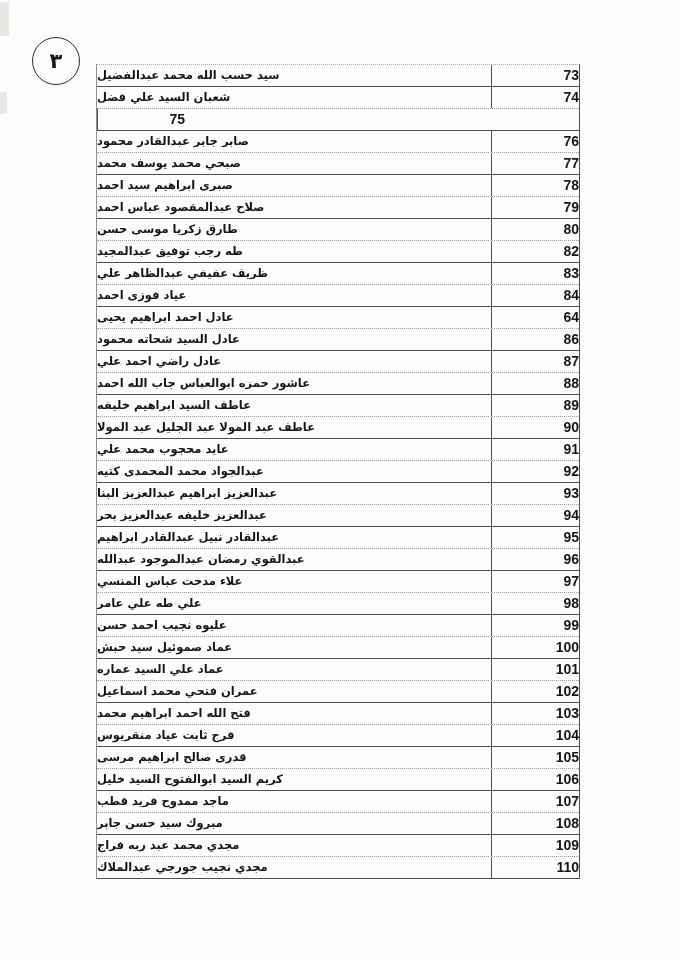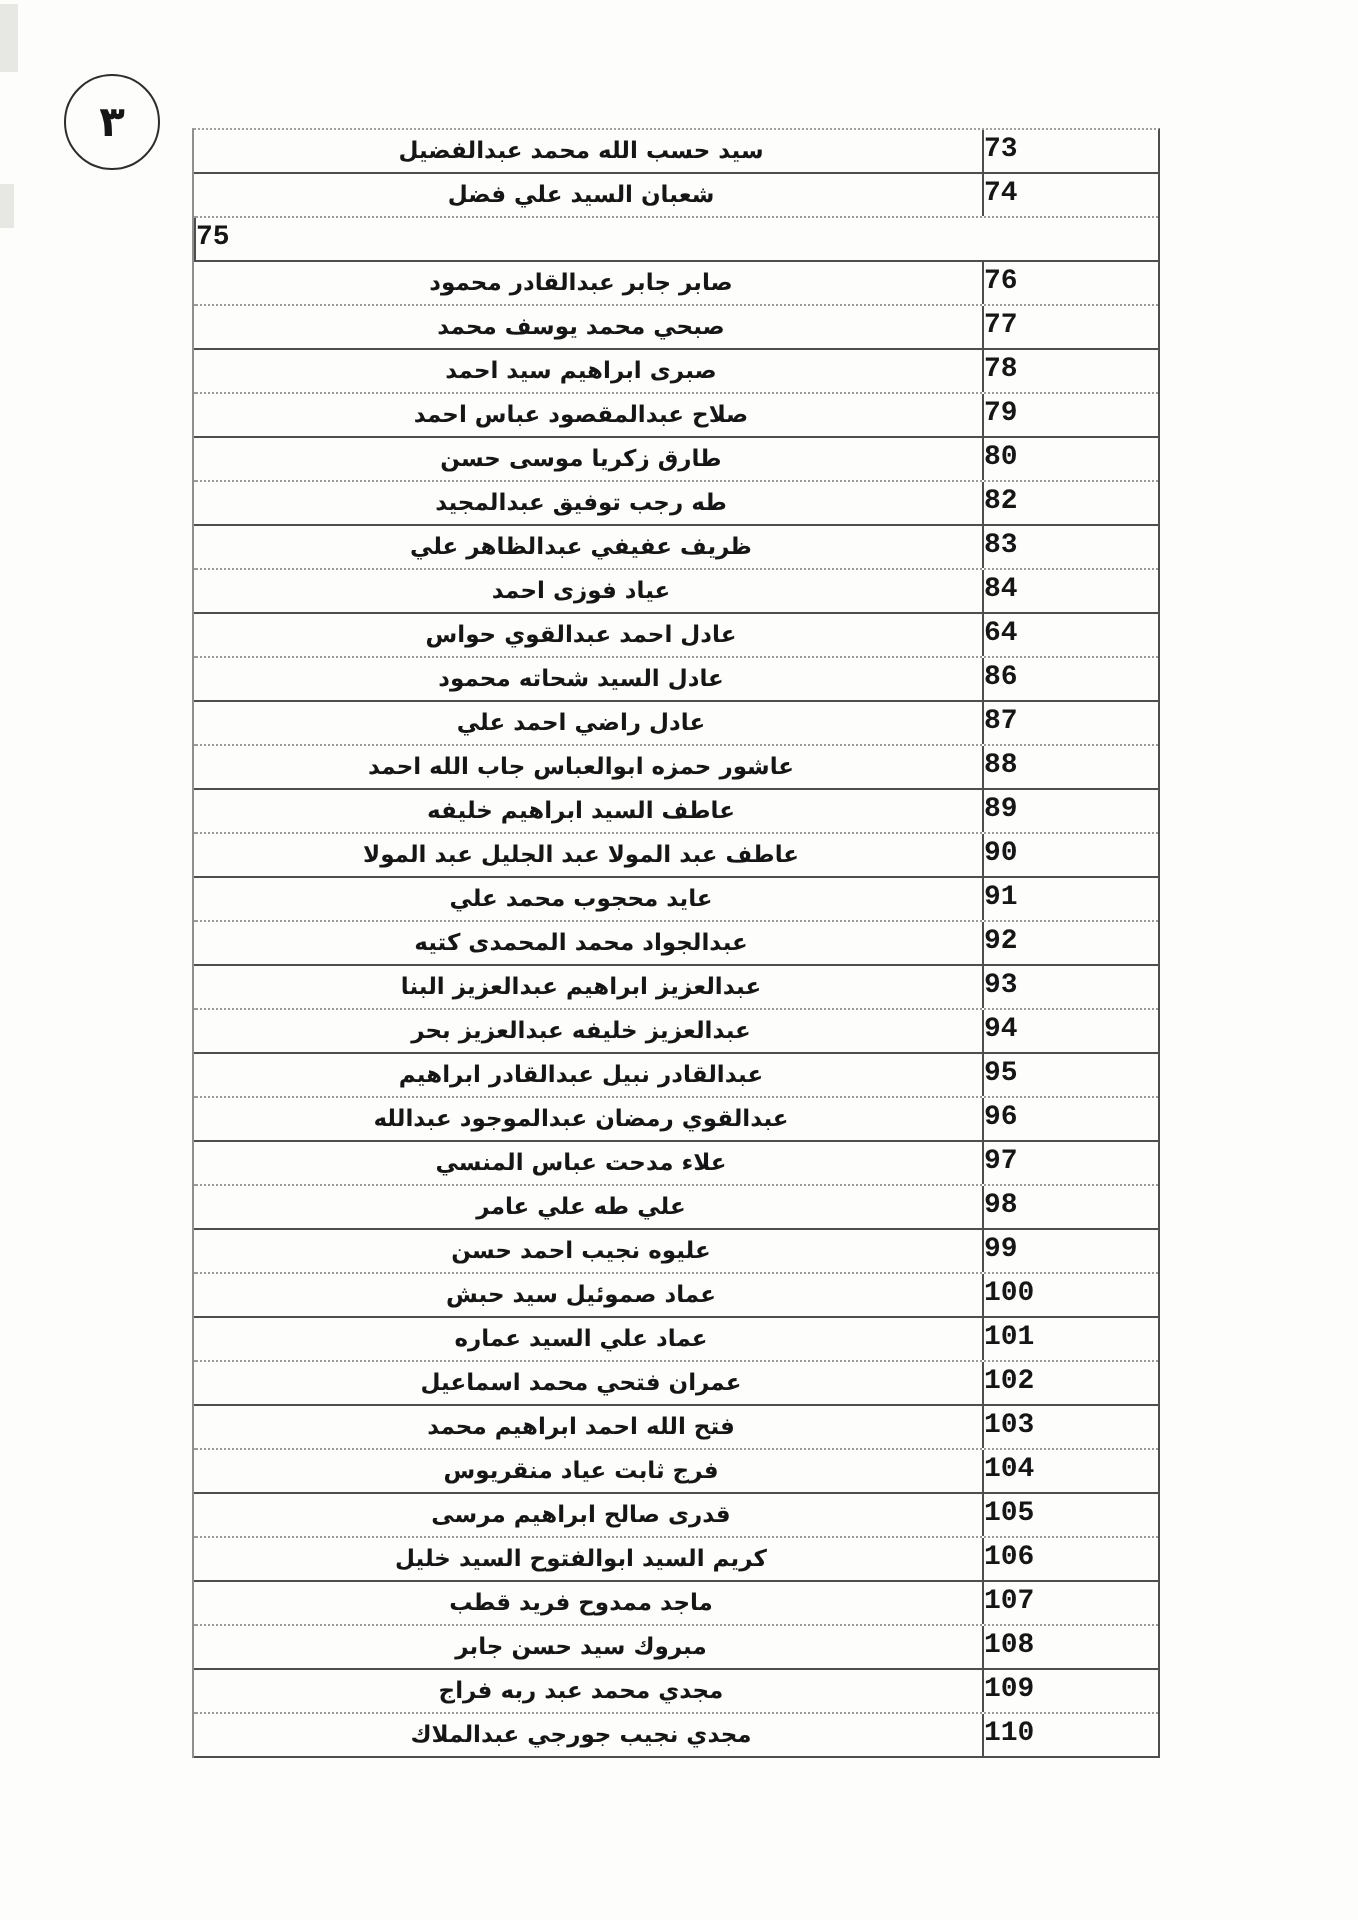--- a/index.html
+++ b/index.html
@@ -57,35 +57,35 @@
     display: flex;
     height: 22px;
     border-bottom: 1px solid var(--border-dark);
   }
   .row:nth-child(even) {
     border-bottom: 1px dotted #9b9b9b;
   }
   .name-cell {
     flex: 1;
     direction: rtl;
-    text-align: center;
+    text-align: left;
     padding-right: 7px;
     font-family: "DejaVu Sans", sans-serif;
     font-weight: bold;
     font-size: 11.5px;
     line-height: 21px;
     color: var(--ink);
     white-space: nowrap;
     overflow: hidden;
   }
   .num-cell {
     width: 88px;
     border-left: 1px solid var(--border-dark);
-    text-align: left;
-    font-family: Liberation Mono, monospace;
+    text-align: right;
+    font-family: Liberation Sans, sans-serif;
     font-weight: bold;
     font-size: 14px;
     line-height: 21px;
     color: var(--ink);
   }
 </style>
 </head>
 <body>
 
 <div class="page">
@@ -146,21 +146,21 @@
     <div class="name-cell">ظريف عفيفي عبدالظاهر علي</div>
     <div class="num-cell">83</div>
   </div>
 
   <div class="row">
     <div class="name-cell">عياد فوزى احمد</div>
     <div class="num-cell">84</div>
   </div>
 
   <div class="row">
-    <div class="name-cell">عادل احمد عبدالقوي حواس</div>
+    <div class="name-cell">عادل احمد ابراهيم يحيى</div>
     <div class="num-cell">64</div>
   </div>
 
   <div class="row">
     <div class="name-cell">عادل السيد شحاته محمود</div>
     <div class="num-cell">86</div>
   </div>
 
   <div class="row">
     <div class="name-cell">عادل راضي احمد علي</div>

